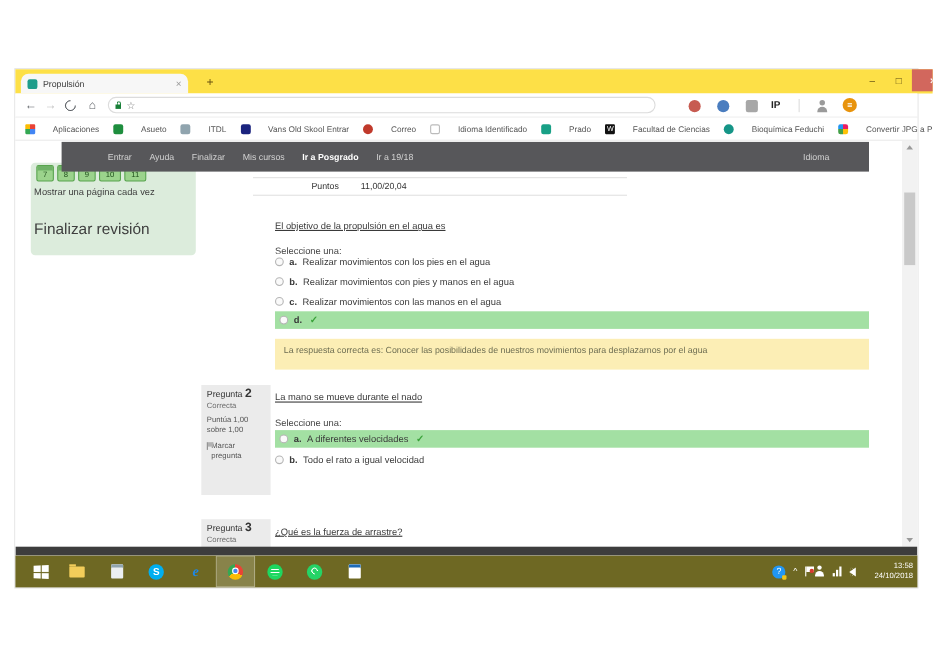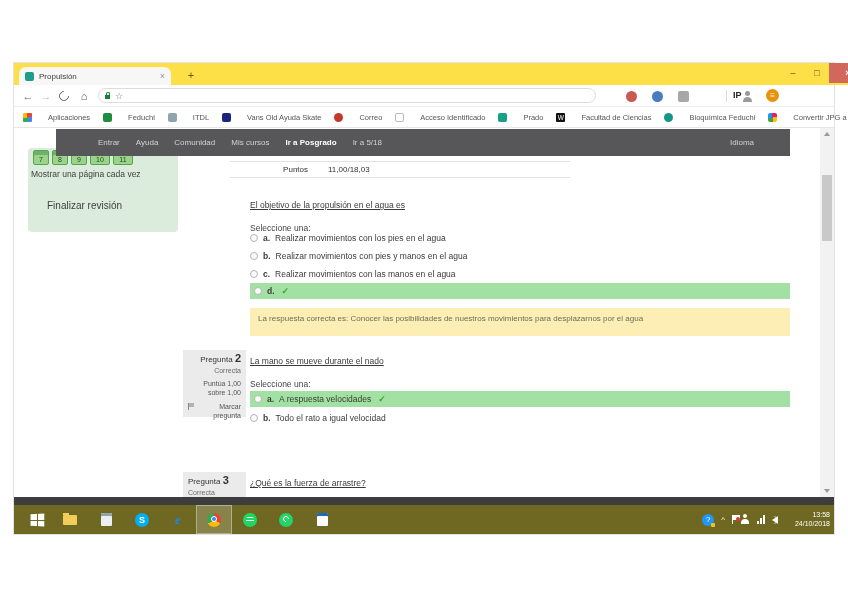--- a/index.html
+++ b/index.html
@@ -36,21 +36,21 @@
           display:flex;align-items:center;padding:0 6px;gap:5px;box-sizing:border-box;}
   .lock{width:5px;height:4px;background:#188038;position:relative;margin-top:2px;flex:none;}
   .lock::before{content:"";position:absolute;left:.5px;top:-3px;width:2.5px;height:3px;
                 border:1px solid #188038;border-bottom:none;border-radius:2px 2px 0 0;}
   #url-text{font-size:7.5px;color:#555;white-space:nowrap;overflow:hidden;flex:1;}
   #star{font-size:9px;color:#777;}
   .extic{top:6px;width:11px;height:11px;border-radius:50%;}
   #ext1{left:612px;background:#c75b51;}
   #ext2{left:638px;background:#4a7dbf;}
   #ext3{left:664px;background:#a7a7a7;border-radius:2px;}
-  #ip-badge{left:687px;top:5px;font-size:9px;font-weight:bold;color:#222;margin-left:32px;}
+  #ip-badge{left:687px;top:5px;font-size:9px;font-weight:bold;color:#222;}
   #sep-v{left:712px;top:5px;width:1px;height:12px;background:#ddd;}
   #person{left:727px;top:5px;width:12px;height:12px;}
   #person::before{content:"";position:absolute;left:3.5px;top:1px;width:5px;height:5px;border-radius:50%;background:#9a9a9a;}
   #person::after{content:"";position:absolute;left:1.5px;top:7px;width:9px;height:5px;border-radius:5px 5px 0 0;background:#9a9a9a;}
   #menu-orange{left:752px;top:4px;width:13px;height:13px;border-radius:50%;background:#e8930c;
                display:flex;align-items:center;justify-content:center;color:#fff;font-size:8px;}
 
   
   #bookmarks{left:0;top:44px;width:820px;height:21px;background:#fff;border-bottom:1px solid #e6e6e6;
              display:flex;align-items:center;padding:0 9px;gap:13px;font-size:7.5px;color:#555;
@@ -86,21 +86,21 @@
   #scr-down{bottom:4px;border-top:4px solid #9a9a9a;}
   #scr-thumb{position:absolute;left:2px;top:47px;width:10px;height:66px;background:#c9c9c9;}
 
   #sidepanel{left:14px;top:20px;width:150px;height:84px;background:#dcecdc;border-radius:4px;z-index:1;}
   #qboxes{left:19px;top:22px;display:flex;gap:3px;z-index:2;}
   .qbox{height:15px;background:#9bd38c;border:1px solid #58a44e;border-radius:2px;
         box-shadow:inset 0 4px 0 rgba(58,138,58,.45);color:#1e4d1a;font-size:7px;
         display:flex;align-items:flex-end;justify-content:center;box-sizing:border-box;padding-bottom:1px;}
   .qb1{width:16px;} .qb2{width:20px;}
   #showone{left:17px;top:40px;width:142px;font-size:8.5px;color:#3e3e3e;line-height:12px;z-index:2;}
-  #finish{left:33px;top:72px;font-size:10px;color:#3e3e3e;z-index:2;}
+  #finish{left:17px;top:72px;font-size:14px;color:#3e3e3e;z-index:2;}
 
   #summary{left:216px;top:33px;width:340px;border-top:1px solid #e2e2e2;font-size:8px;color:#333;}
   .sumrow{display:flex;border-bottom:1px solid #e2e2e2;}
   .sumlabel{width:78px;text-align:right;padding:3px 8px 3px 0;flex:none;}
   .sumval{padding:3px 0 3px 12px;}
 
   .qinfo{left:169px;width:63px;background:#ebebeb;box-sizing:border-box;padding:4px 5px;
          font-size:7px;color:#555;line-height:9px;}
   .qinfo .t{font-size:8px;color:#333;}
   .qinfo .n{font-size:11px;font-weight:bold;}
@@ -204,37 +204,37 @@
       <div id="menu-orange" class="abs">≡</div>
     </div>
 
     <div id="bookmarks" class="abs">
       <span class="bm">
         <span class="bm-ic ic-apps"></span>
         <span>Aplicaciones</span>
       </span>
       <span class="bm">
         <span class="bm-ic ic-asueto"></span>
-        <span>Feduchi</span>
+        <span>Asueto</span>
       </span>
       <span class="bm">
         <span class="bm-ic ic-itdl"></span>
         <span>ITDL</span>
       </span>
       <span class="bm">
         <span class="bm-ic ic-vans"></span>
-        <span>Vans Old Ayuda Skate</span>
+        <span>Vans Old Skool Entrar</span>
       </span>
       <span class="bm">
         <span class="bm-ic ic-correo"></span>
         <span>Correo</span>
       </span>
       <span class="bm">
         <span class="bm-ic ic-acceso"></span>
-        <span>Acceso Identificado</span>
+        <span>Idioma Identificado</span>
       </span>
       <span class="bm">
         <span class="bm-ic ic-prado"></span>
         <span>Prado</span>
       </span>
       <span class="bm">
         <span class="bm-ic ic-w">W</span>
         <span>Facultad de Ciencias</span>
       </span>
       <span class="bm">
@@ -251,42 +251,42 @@
         <span class="folder"></span>
         <span>Otros marcadores</span>
       </span>
     </div>
 
     <div id="viewport" class="abs">
 
       <div id="mnav" class="abs">
         <span>Entrar</span>
         <span>Ayuda</span>
-        <span>Comunidad</span>
+        <span>Finalizar</span>
         <span>Mis cursos</span>
         <span class="mnav-bold">Ir a Posgrado</span>
-        <span>Ir a 5/18</span>
+        <span>Ir a 19/18</span>
         <span id="mnav-lang">Idioma</span>
       </div>
 
       <div id="sidepanel" class="abs"></div>
       <div id="qboxes" class="abs">
         <span class="qbox qb1">7</span>
         <span class="qbox qb1">8</span>
         <span class="qbox qb1">9</span>
         <span class="qbox qb2">10</span>
         <span class="qbox qb2">11</span>
       </div>
       <div id="showone" class="abs">Mostrar una página cada vez</div>
       <div id="finish" class="abs">Finalizar revisión</div>
 
       <div id="summary" class="abs">
         <div class="sumrow">
           <span class="sumlabel">Puntos</span>
-          <span class="sumval">11,00/18,03</span>
+          <span class="sumval">11,00/20,04</span>
         </div>
       </div>
 
       <div class="abs qtext" style="top:72px;">El objetivo de la propulsión en el agua es</div>
       <div class="abs sel" style="top:95px;">Seleccione una:</div>
       <div class="abs opt" style="top:102px;">
         <span class="radio"></span>
         <span class="letter">a.</span>
         <span>Realizar movimientos con los pies en el agua</span>
       </div>
@@ -300,35 +300,35 @@
         <span class="letter">c.</span>
         <span>Realizar movimientos con las manos en el agua</span>
       </div>
       <div class="abs opt correct" style="top:155px;">
         <span class="radio"></span>
         <span class="letter">d.</span>
         <span class="chk">✓</span>
       </div>
       <div class="abs feedback" style="top:180px;height:28px;">La respuesta correcta es: Conocer las posibilidades de nuestros movimientos para desplazarnos por el agua</div>
 
-      <div class="abs qinfo" style="top:222px;height:67px;text-align:right;">
+      <div class="abs qinfo" style="top:222px;height:100px;">
         <div class="t"><span>Pregunta</span> <span class="n">2</span></div>
         <div class="qstatus">Correcta</div>
         <div class="qpoints">Puntúa 1,00 sobre 1,00</div>
         <div class="qmark">
           <span class="flagic"></span>
           <span>Marcar pregunta</span>
         </div>
       </div>
       <div class="abs qtext" style="top:228px;">La mano se mueve durante el nado</div>
       <div class="abs sel" style="top:251px;">Seleccione una:</div>
       <div class="abs opt correct" style="top:263px;">
         <span class="radio"></span>
         <span class="letter">a.</span>
-        <span>A respuesta velocidades</span>
+        <span>A diferentes velocidades</span>
         <span class="chk">✓</span>
       </div>
       <div class="abs opt" style="top:282px;">
         <span class="radio"></span>
         <span class="letter">b.</span>
         <span>Todo el rato a igual velocidad</span>
       </div>
 
       <div class="abs qinfo" style="top:344px;height:33px;">
         <div class="t"><span>Pregunta</span> <span class="n">3</span></div>

